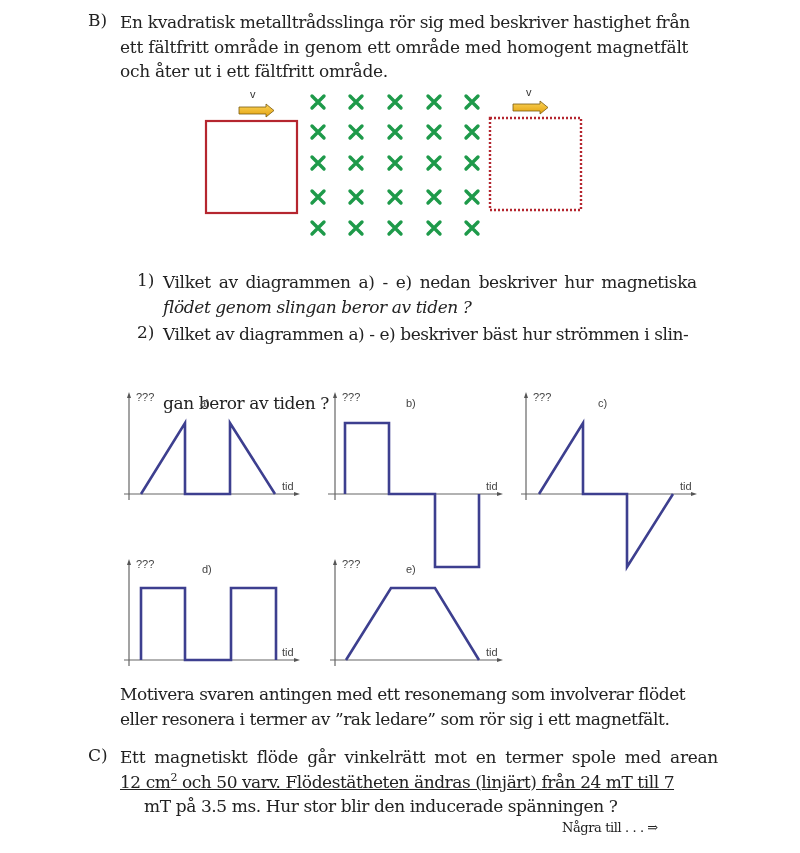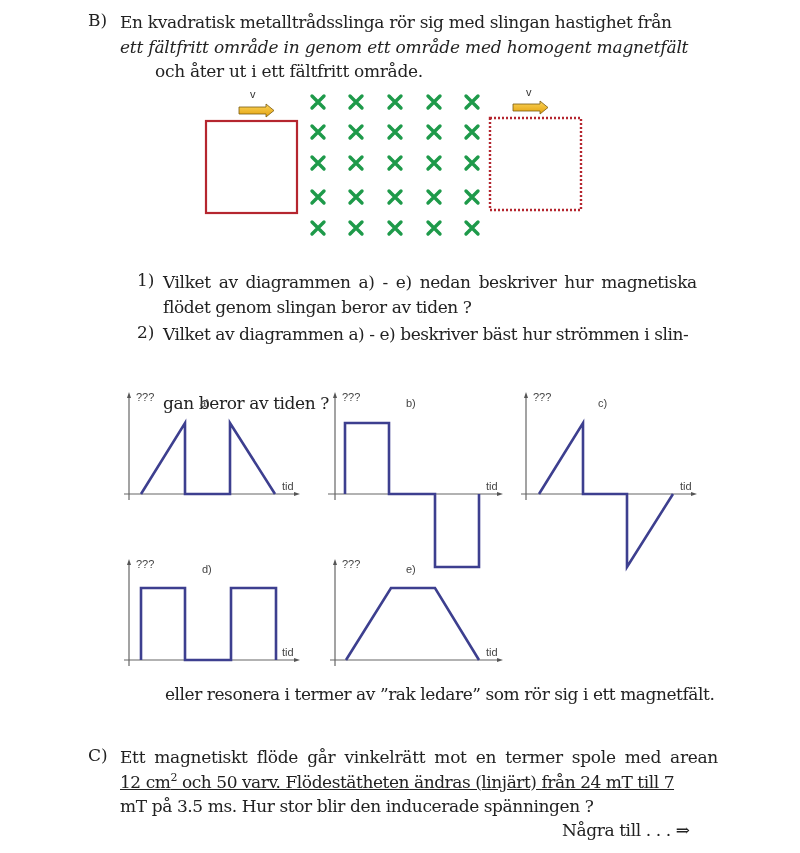--- a/index.html
+++ b/index.html
@@ -10,23 +10,23 @@
   .para .line { display: block; white-space: nowrap; }
   .label { position: absolute; font-size: 17px; }
   .svgwrap { position: absolute; left: 0; top: 0; }
   .sans { font-family: "Liberation Sans", "DejaVu Sans", sans-serif; }
 </style>
 </head>
 <body>
 
 <div class="label" style="left:88px; top:10px;">B)</div>
 <div class="para" style="left:120px; top:10px; width:565px;">
-  <span class="line" style="letter-spacing:-0.35px;">En kvadratisk metalltrådsslinga rör sig med slingan hastighet från</span>
-  <span class="line" style="letter-spacing:-0.2px;font-style:italic;">ett fältfritt område in genom ett område med homogent magnetfält</span>
-  <span class="line" style="letter-spacing:-0.3px;margin-left:35px;">och åter ut i ett fältfritt område.</span>
+  <span class="line" style="letter-spacing:-0.35px;">En kvadratisk metalltrådsslinga rör sig med beskriver hastighet från</span>
+  <span class="line" style="letter-spacing:-0.2px;">ett fältfritt område in genom ett område med homogent magnetfält</span>
+  <span class="line" style="letter-spacing:-0.3px;">och åter ut i ett fältfritt område.</span>
 </div>
 
 <svg class="svgwrap" width="800" height="853" style="pointer-events:none;">
   <defs>
     <linearGradient id="arrowGrad" x1="0" y1="0" x2="0" y2="1">
       <stop offset="0" stop-color="#fbd45a"></stop>
       <stop offset="1" stop-color="#e3a10d"></stop>
     </linearGradient>
   </defs>
 
@@ -79,21 +79,21 @@
       <path d="M466,222 L478,234 M478,222 L466,234"></path>
     </g>
   </g>
 </svg>
 <div class="abs sans" style="left:250px; top:88px; font-size:11px; color:#333;">v</div>
 <div class="abs sans" style="left:526px; top:86px; font-size:11px; color:#333;">v</div>
 
 <div class="label" style="left:137px; top:270px;">1)</div>
 <div class="para" style="left:163px; top:270px; width:522px;">
   <span class="line" style="word-spacing:3px; letter-spacing:-0.4px;">Vilket av diagrammen a) - e) nedan beskriver hur magnetiska</span>
-  <span class="line" style="letter-spacing:-0.4px;">flödet genom slingan beror av tiden ?</span>
+  <span class="line" style="letter-spacing:-0.4px;font-style:italic;">flödet genom slingan beror av tiden ?</span>
 </div>
 <div class="label" style="left:137px; top:322px;">2)</div>
 <div class="para" style="left:163px; top:322px; width:522px;">
   <span class="line" style="letter-spacing:-0.45px;">Vilket av diagrammen a) - e) beskriver bäst hur strömmen i slin-</span>
   <span class="line" style="letter-spacing:-0.4px;margin-top:44px;">gan beror av tiden ?</span>
 </div>
 
 <svg class="svgwrap" width="800" height="853" style="pointer-events:none;">
   <g stroke="#666" stroke-width="1.2" fill="none">
 
@@ -152,25 +152,26 @@
 
 <div class="abs sans" style="left:136px; top:558px; font-size:11px; color:#444;">???</div>
 <div class="abs sans" style="left:202px; top:563px; font-size:11px; color:#444;">d)</div>
 <div class="abs sans" style="left:282px; top:646px; font-size:11px; color:#444;">tid</div>
 
 <div class="abs sans" style="left:342px; top:558px; font-size:11px; color:#444;">???</div>
 <div class="abs sans" style="left:406px; top:563px; font-size:11px; color:#444;">e)</div>
 <div class="abs sans" style="left:486px; top:646px; font-size:11px; color:#444;">tid</div>
 
 <div class="para" style="left:120px; top:682px; width:565px;">
-  <span class="line" style="letter-spacing:-0.45px;margin-left:45px;">eller resonera i termer av ”rak ledare” som rör sig i ett magnetfält.</span>
+  <span class="line" style="letter-spacing:-0.45px;">Motivera svaren antingen med ett resonemang som involverar flödet</span>
+  <span class="line" style="letter-spacing:-0.45px;">eller resonera i termer av ”rak ledare” som rör sig i ett magnetfält.</span>
 </div>
 
 <div class="label" style="left:88px; top:745px;">C)</div>
 <div class="para" style="left:120px; top:745px; width:565px;">
   <span class="line" style="word-spacing:4px; letter-spacing:-0.3px;">Ett magnetiskt flöde går vinkelrätt mot en termer spole med arean</span>
   <span class="line" style="letter-spacing:-0.45px;text-decoration:underline;">
     <span>12 cm</span><sup style="font-size:11px; line-height:0;">2</sup><span> och 50 varv. Flödestätheten ändras (linjärt) från 24 mT till 7</span>
   </span>
-  <span class="line" style="letter-spacing:-0.4px;">mT på 3.5 ms. Hur stor blir den inducerade spänningen ?</span>
+  <span class="line" style="letter-spacing:-0.4px;margin-left:24px;">mT på 3.5 ms. Hur stor blir den inducerade spänningen ?</span>
 </div>
 
-<div class="abs" style="left:562px; top:820px; font-size:17px; letter-spacing:-0.4px;">Några till . . . ⇒</div>
+<div class="abs" style="left:562px; top:820px; font-size:13px; letter-spacing:-0.4px;">Några till . . . ⇒</div>
 
 </body></html>

